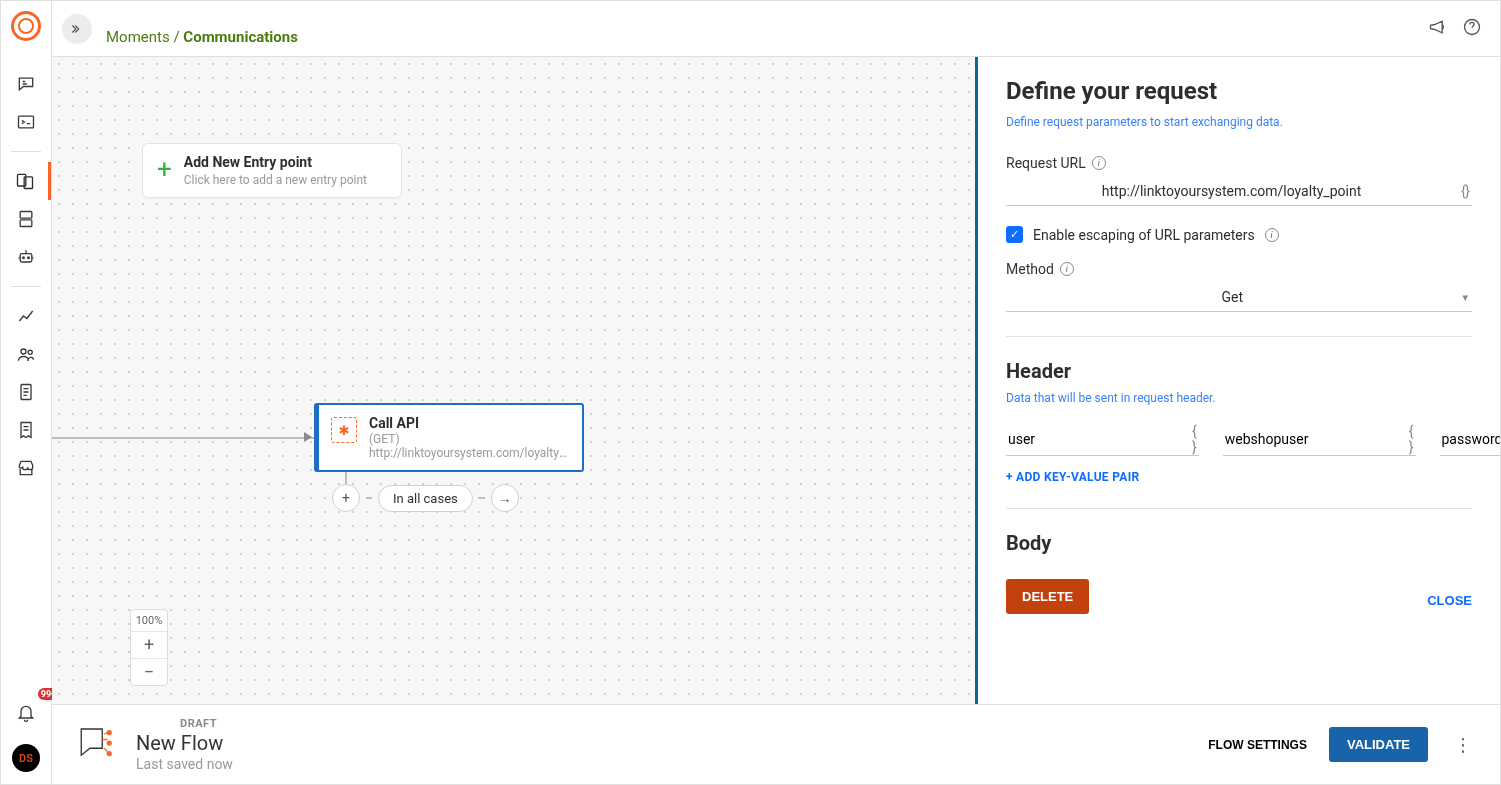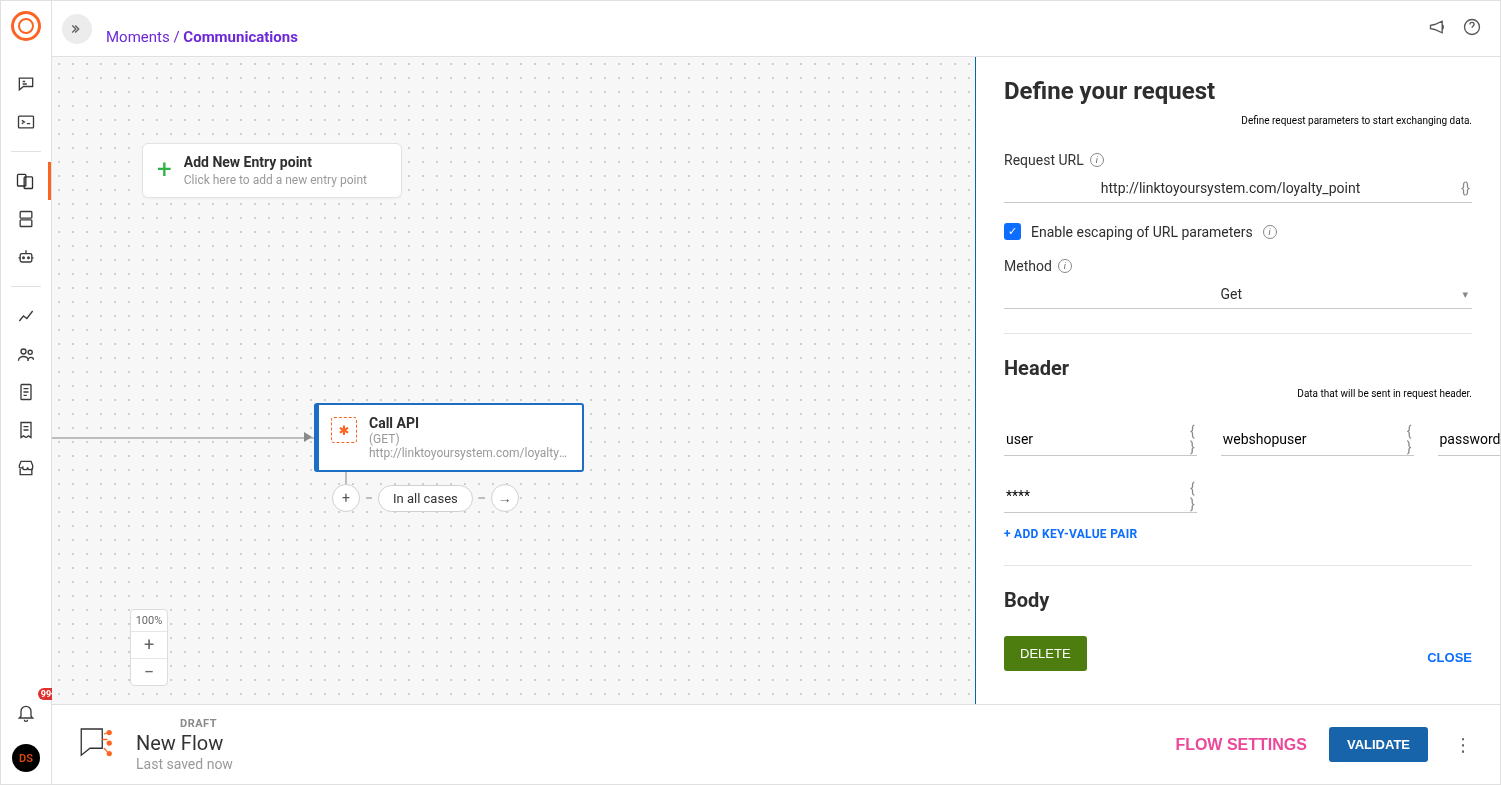--- a/index.html
+++ b/index.html
@@ -14,21 +14,21 @@
 .rail-sep { height: 1px; width: 30px; background: #e0e0e0; margin: 10px 0; }
 .rail-icon.active { border-right: 3px solid #fc6423; color: #2e2e2e; }
 .rail-bottom { margin-top: auto; margin-bottom: 12px; display: flex; flex-direction: column; align-items: center; gap: 12px; }
 .bell-badge { position: relative; }
 .bell-badge .badge { position: absolute; top: -6px; right: -8px; background: #e03131; color: #fff; font-size: 9px; font-weight: 700; padding: 1px 3px; border-radius: 6px; }
 .avatar { width: 28px; height: 28px; border-radius: 50%; background: #000000; color: #d9480f; font-size: 11px; font-weight: 600; display: flex; align-items: center; justify-content: center; }
 
 .main { flex: 1; display: flex; flex-direction: column; height: 100%; min-width: 0; }
 .top-bar { height: 56px; border-bottom: 1px solid #e0e0e0; display: flex; align-items: center; padding: 0 18px 0 10px; gap: 14px; }
 .collapse-btn { width: 30px; height: 30px; border-radius: 50%; background: #ececec; display: flex; align-items: center; justify-content: center; color: #555; cursor: pointer; }
-.breadcrumb { font-size: 15px; color: #6d28d9; margin-top: 17px; }
+.breadcrumb { font-size: 15px; color: #4d7c0f; margin-top: 17px; }
 .breadcrumb .cur { font-weight: 700; }
 .top-right { margin-left: auto; display: flex; gap: 14px; align-items: center; color: #555; }
 .top-right svg { width: 20px; height: 20px; }
 
 .work { flex: 1; display: flex; min-height: 0; }
 .canvas-wrap { flex: 1; position: relative; background-color: #f7f7f7; background-image: radial-gradient(#cfcfcf 1px, transparent 1px); background-size: 14px 14px; overflow: hidden; }
 .entry-card { position: absolute; left: 90px; top: 86px; width: 260px; background: #fff; border: 1px solid #e3e3e3; border-radius: 6px; padding: 10px 14px; display: flex; gap: 12px; align-items: flex-start; box-shadow: 0 1px 2px rgba(0,0,0,0.04); }
 .entry-card .plus { color: #2fb344; font-size: 26px; line-height: 1; margin-top: 2px; }
 .entry-card .title { font-weight: 700; font-size: 14px; margin-bottom: 3px; }
 .entry-card .sub { font-size: 12px; color: #9a9a9a; }
@@ -46,50 +46,50 @@
 .circle-btn { width: 28px; height: 28px; border-radius: 50%; background: #fff; border: 1px solid #d0d0d0; display: flex; align-items: center; justify-content: center; color: #555; cursor: pointer; flex-shrink: 0; }
 .connector { width: 6px; height: 2px; background: #bdbdbd; }
 .pill { background: #fff; border: 1px solid #d0d0d0; border-radius: 16px; padding: 5px 14px; font-size: 13px; color: #333; }
 .vline { position: absolute; left: 293px; top: 415px; width: 2px; height: 14px; background: #bdbdbd; }
 
 .zoom-ctrl { position: absolute; left: 78px; bottom: 18px; width: 38px; background: #fff; border: 1px solid #dcdcdc; border-radius: 4px; text-align: center; font-size: 11px; color: #666; }
 .zoom-ctrl .pct { padding: 4px 0; border-bottom: 1px solid #e6e6e6; }
 .zoom-ctrl .zbtn { padding: 4px 0; font-size: 18px; color: #666; cursor: pointer; line-height: 1; }
 .zoom-ctrl .zbtn + .zbtn { border-top: 1px solid #e6e6e6; }
 
-.panel { width: 525px; border-left: 1px solid #0369a1; padding: 20px 28px 14px 28px; display: flex; flex-direction: column; overflow: auto; background: #fff; }
+.panel { width: 525px; border-left: 3px solid #0369a1; padding: 20px 28px 14px 28px; display: flex; flex-direction: column; overflow: auto; background: #fff; }
 .panel h1 { font-size: 24px; font-weight: 700; margin-bottom: 10px; }
-.panel .desc { font-size: 10px; color: #000000; margin-bottom: 26px; text-align: right; }
+.panel .desc { font-size: 12px; color: #3b82f6; margin-bottom: 26px; }
 .field-label { font-size: 14px; color: #333; margin-bottom: 6px; display: flex; align-items: center; gap: 6px; }
 .info-i { width: 14px; height: 14px; border: 1px solid #888; border-radius: 50%; font-size: 9px; display: inline-flex; align-items: center; justify-content: center; color: #666; font-style: italic; }
 .input-row { display: flex; align-items: center; border-bottom: 1px solid #c7c7c7; margin-bottom: 20px; }
 .input-row input, .input-row select { flex: 1; border: none; outline: none; font-size: 14px; padding: 6px 2px; background: transparent; font-family: inherit; color: #2e2e2e; text-align: center; }
 .input-row select { appearance: none; }
 .brace { color: #888; font-size: 14px; padding: 0 4px; letter-spacing: -2px; }
 .select-arrow { color: #888; font-size: 11px; padding: 0 4px; }
 .chk-row { display: flex; align-items: center; gap: 10px; margin-bottom: 18px; font-size: 14px; }
 .chk { width: 17px; height: 17px; border-radius: 3px; background: #0d6efd; display: flex; align-items: center; justify-content: center; color: #fff; font-size: 11px; }
 .hr { height: 1px; background: #e4e4e4; margin: 14px 0 22px; }
 .panel h2 { font-size: 20px; font-weight: 700; margin-bottom: 8px; }
-.kv-grid { display: grid; grid-template-columns: 1fr 1fr 1fr; gap: 24px 24px; margin-top: 14px; margin-bottom: 14px; }
+.kv-grid { display: grid; grid-template-columns: 1fr 1fr 1fr 1fr; gap: 24px 24px; margin-top: 14px; margin-bottom: 14px; }
 .kv-cell { display: flex; align-items: center; border-bottom: 1px solid #c7c7c7; }
 .kv-cell input { flex: 1; border: none; outline: none; font-size: 14px; padding: 6px 2px; background: transparent; font-family: inherit; }
 .add-link { color: #0d6efd; font-size: 12px; font-weight: 700; letter-spacing: 0.3px; cursor: pointer; }
 .panel-foot { margin-top: 16px; display: flex; align-items: center; }
-.btn-delete { background: #4d7c0f; color: #fff; border: none; padding: 10px 16px; font-weight: 400; font-size: 13px; border-radius: 3px; cursor: pointer; }
+.btn-delete { background: #c2410c; color: #fff; border: none; padding: 10px 16px; font-weight: 700; font-size: 13px; border-radius: 3px; cursor: pointer; }
 .btn-close { margin-left: auto; color: #0d6efd; font-weight: 700; font-size: 13px; background: none; border: none; cursor: pointer; margin-top: 8px; }
 
 .bottom-bar { height: 80px; border-top: 1px solid #e0e0e0; display: flex; align-items: center; padding: 0 24px; gap: 18px; background: #fff; }
 .flow-icon { color: #333; }
 .flow-icon svg { width: 42px; height: 42px; stroke: #333; fill: none; stroke-width: 1.5; }
 .flow-meta .status { font-size: 11px; font-weight: 700; color: #8a8a8a; letter-spacing: 0.5px; padding-left: 44px; }
 .flow-meta .name { font-size: 20px; color: #333; margin: 1px 0; }
 .flow-meta .saved { font-size: 14px; color: #9a9a9a; text-align: center; }
 .bottom-actions { margin-left: auto; display: flex; align-items: center; gap: 22px; }
-.link-btn { color: #ec4899; font-weight: 700; font-size: 16px; background: none; border: none; cursor: pointer; padding-left: 36px; }
+.link-btn { color: #000000; font-weight: 700; font-size: 12px; background: none; border: none; cursor: pointer; padding-left: 36px; }
 .btn-primary { background: #1864ab; color: #fff; border: none; padding: 10px 18px; font-weight: 700; font-size: 13px; border-radius: 3px; cursor: pointer; }
 .kebab { color: #555; font-size: 18px; cursor: pointer; padding: 0 4px; }
 </style>
 </head>
 <body>
 
 <div class="app">
   <div class="left-rail">
     <div class="logo"></div>
     <div class="rail-icon">
@@ -253,21 +253,21 @@
         <div class="input-row" style="margin-bottom:10px;">
           <select>
             <option>Get</option>
           </select>
           <span class="select-arrow">▾</span>
         </div>
 
         <div class="hr"></div>
 
         <h2>Header</h2>
-        <div class="desc" style="margin-bottom:10px;">Data that will be sent in request header.</div>
+        <div class="desc" style="margin-bottom:4px;">Data that will be sent in request header.</div>
 
         <div class="kv-grid">
           <div class="kv-cell">
               <input value="user" style="">
               <span class="brace">{ }</span>
             </div>
           <div class="kv-cell">
               <input value="webshopuser" style="">
               <span class="brace">{ }</span>
             </div>

